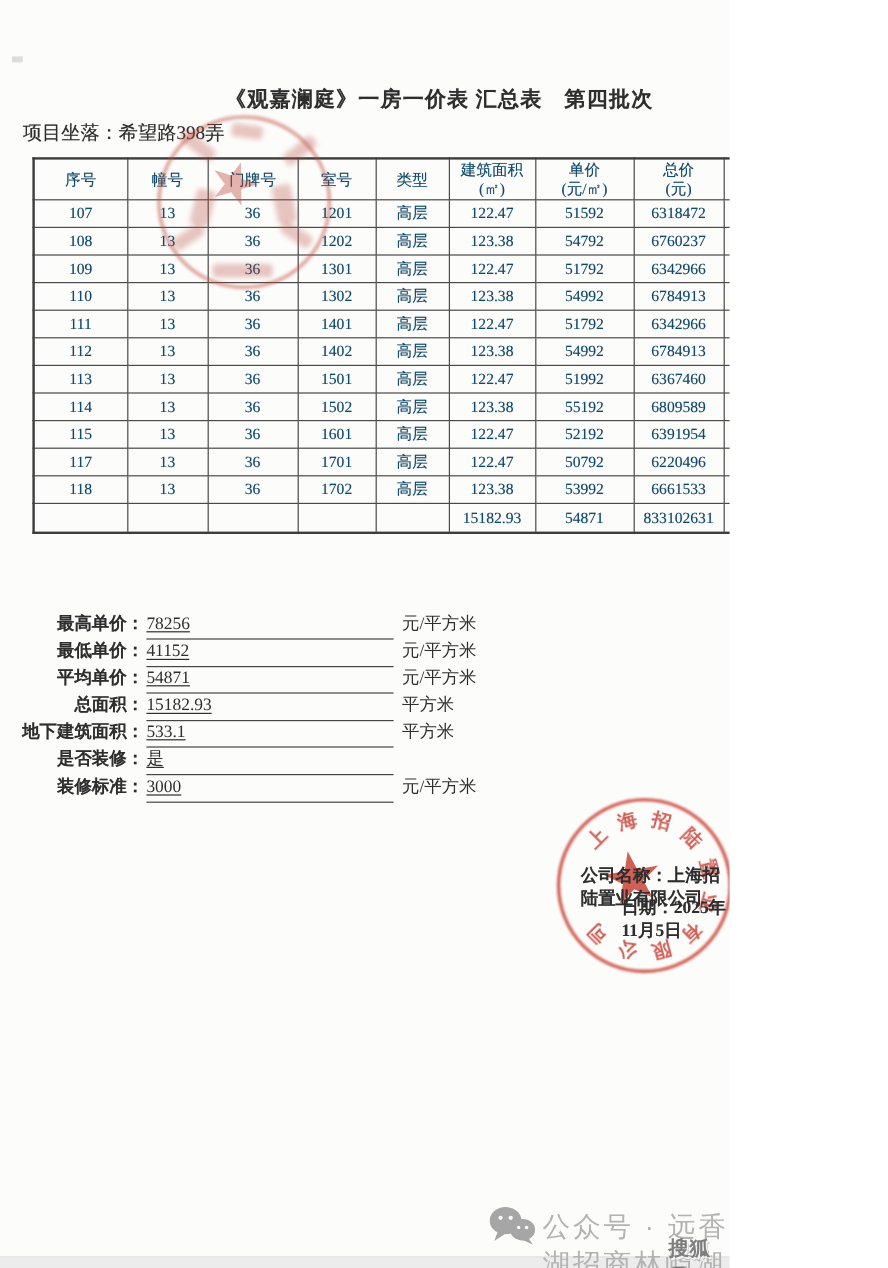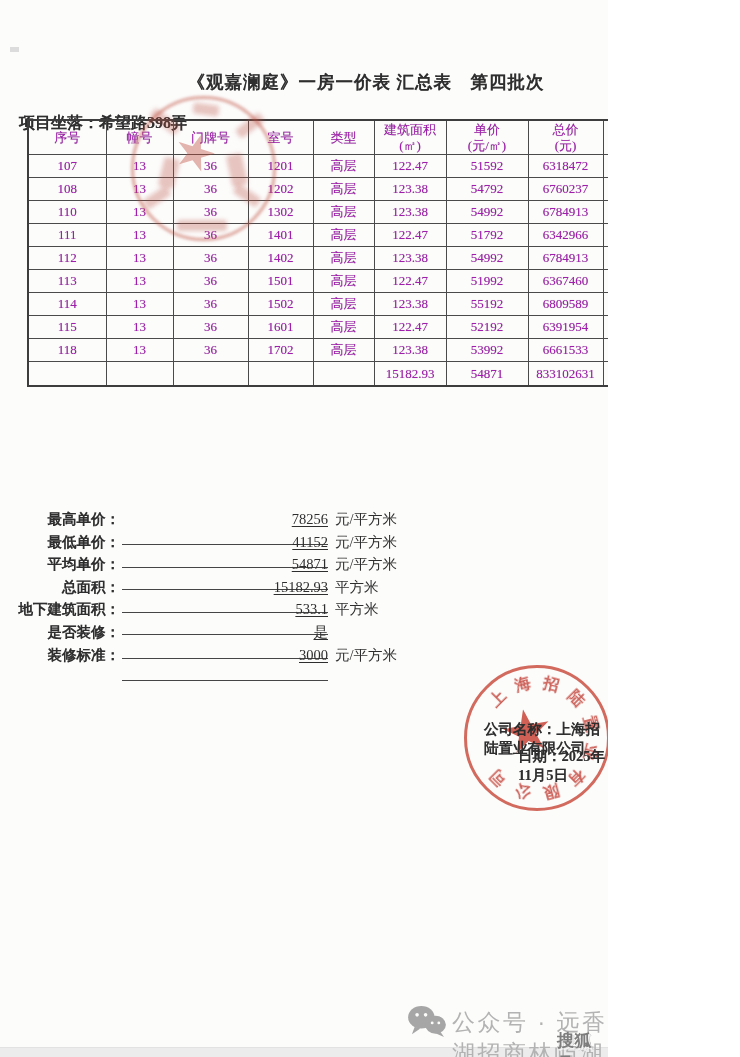--- a/index.html
+++ b/index.html
@@ -9,46 +9,45 @@
     font-family:"Liberation Serif","DejaVu Serif",serif;
     color:#2e2e2e;
   }
   .corner-mark{position:absolute;left:10px;top:47px;width:9px;height:5px;background:#dcdcdc;filter:blur(0.6px);}
   .title{
     position:absolute; left:0; top:70px; width:732px; margin:0;
     text-align:center; font-size:17.5px; font-weight:bold; letter-spacing:1px;
     text-shadow:0 0 0.6px rgba(50,50,50,0.45);
   }
   .location{
-    position:absolute; left:19px; top:101px; font-size:16px; font-weight:bold;
+    position:absolute; left:19px; top:101px; font-size:16px; font-weight:normal;
     text-shadow:0 0 0.6px rgba(50,50,50,0.45);
-    margin-top:12px;
   }
   
   table.price-table{
-    position:absolute; left:27px; top:119px; width:671px;
+    position:absolute; left:27px; top:131px; width:671px;
     border-collapse:collapse; table-layout:fixed;
     border:2px solid #3d3d3d;
-    font-size:13px; color:#a21caf;
+    font-size:13px; color:#0c4a6e;
     text-shadow:0 0 0.7px rgba(70,70,70,0.45);
   }
   .price-table th,.price-table td{
     border:1px solid #4a4a4a; text-align:center; vertical-align:middle;
     padding:0 1px; overflow:hidden; white-space:nowrap;
   }
   .price-table th{height:33px; font-weight:normal; font-size:13px; line-height:1.22;}
   .price-table td{height:22px; font-weight:normal;}
   .price-table tr[data-name="table-total-row"] td{height:23px;}
   
   .summary{position:absolute; left:8px; top:510px; width:420px; z-index:2;}
   .sum-row{display:flex; align-items:baseline; height:22.6px;}
   .sum-label{display:inline-block; width:112px; text-align:right; font-size:14.5px; font-weight:bold;
     text-shadow:0 0 0.5px rgba(60,60,60,0.4);}
-  .sum-line{display:inline-block; width:206px; text-align:right; border-bottom:1.5px solid #454545;
-    padding-bottom:16px; margin-left:2px;}
+  .sum-line{display:inline-block; width:206px; text-align:left; border-bottom:1.5px solid #454545;
+    padding-bottom:3px; margin-left:2px;}
   .sum-value{font-size:14.5px; text-decoration:underline; text-underline-offset:2px;}
   .sum-unit{margin-left:7px; font-size:14.5px;}
   
   .company-name{position:absolute; left:484px; top:720px; font-size:14.5px; font-weight:bold; z-index:6;
     text-shadow:0 0 0.5px rgba(60,60,60,0.4);}
   .company-date{position:absolute; left:518px; top:747px; font-size:14.5px; font-weight:bold; z-index:6;
     text-shadow:0 0 0.5px rgba(60,60,60,0.4);}
   
   .stamp-top{position:absolute; left:131px; top:96px; width:145px; height:145px; z-index:5; pointer-events:none;}
   .stamp-top .ring{position:absolute; inset:0; border:3px solid rgba(191,77,62,0.5); border-radius:50%; filter:blur(1.4px);}
@@ -123,20 +122,31 @@
           <td data-name="table-cell">13</td>
           <td data-name="table-cell">36</td>
           <td data-name="table-cell">1202</td>
           <td data-name="table-cell">高层</td>
           <td data-name="table-cell">123.38</td>
           <td data-name="table-cell">54792</td>
           <td data-name="table-cell">6760237</td>
           <td data-name="table-cell"></td>
         </tr>
         <tr data-name="table-row">
+          <td data-name="table-cell">109</td>
+          <td data-name="table-cell">13</td>
+          <td data-name="table-cell">36</td>
+          <td data-name="table-cell">1301</td>
+          <td data-name="table-cell">高层</td>
+          <td data-name="table-cell">122.47</td>
+          <td data-name="table-cell">51792</td>
+          <td data-name="table-cell">6342966</td>
+          <td data-name="table-cell"></td>
+        </tr>
+        <tr data-name="table-row">
           <td data-name="table-cell">110</td>
           <td data-name="table-cell">13</td>
           <td data-name="table-cell">36</td>
           <td data-name="table-cell">1302</td>
           <td data-name="table-cell">高层</td>
           <td data-name="table-cell">123.38</td>
           <td data-name="table-cell">54992</td>
           <td data-name="table-cell">6784913</td>
           <td data-name="table-cell"></td>
         </tr>
@@ -186,20 +196,31 @@
         </tr>
         <tr data-name="table-row">
           <td data-name="table-cell">115</td>
           <td data-name="table-cell">13</td>
           <td data-name="table-cell">36</td>
           <td data-name="table-cell">1601</td>
           <td data-name="table-cell">高层</td>
           <td data-name="table-cell">122.47</td>
           <td data-name="table-cell">52192</td>
           <td data-name="table-cell">6391954</td>
+          <td data-name="table-cell"></td>
+        </tr>
+        <tr data-name="table-row">
+          <td data-name="table-cell">117</td>
+          <td data-name="table-cell">13</td>
+          <td data-name="table-cell">36</td>
+          <td data-name="table-cell">1701</td>
+          <td data-name="table-cell">高层</td>
+          <td data-name="table-cell">122.47</td>
+          <td data-name="table-cell">50792</td>
+          <td data-name="table-cell">6220496</td>
           <td data-name="table-cell"></td>
         </tr>
         <tr data-name="table-row">
           <td data-name="table-cell">118</td>
           <td data-name="table-cell">13</td>
           <td data-name="table-cell">36</td>
           <td data-name="table-cell">1702</td>
           <td data-name="table-cell">高层</td>
           <td data-name="table-cell">123.38</td>
           <td data-name="table-cell">53992</td>

